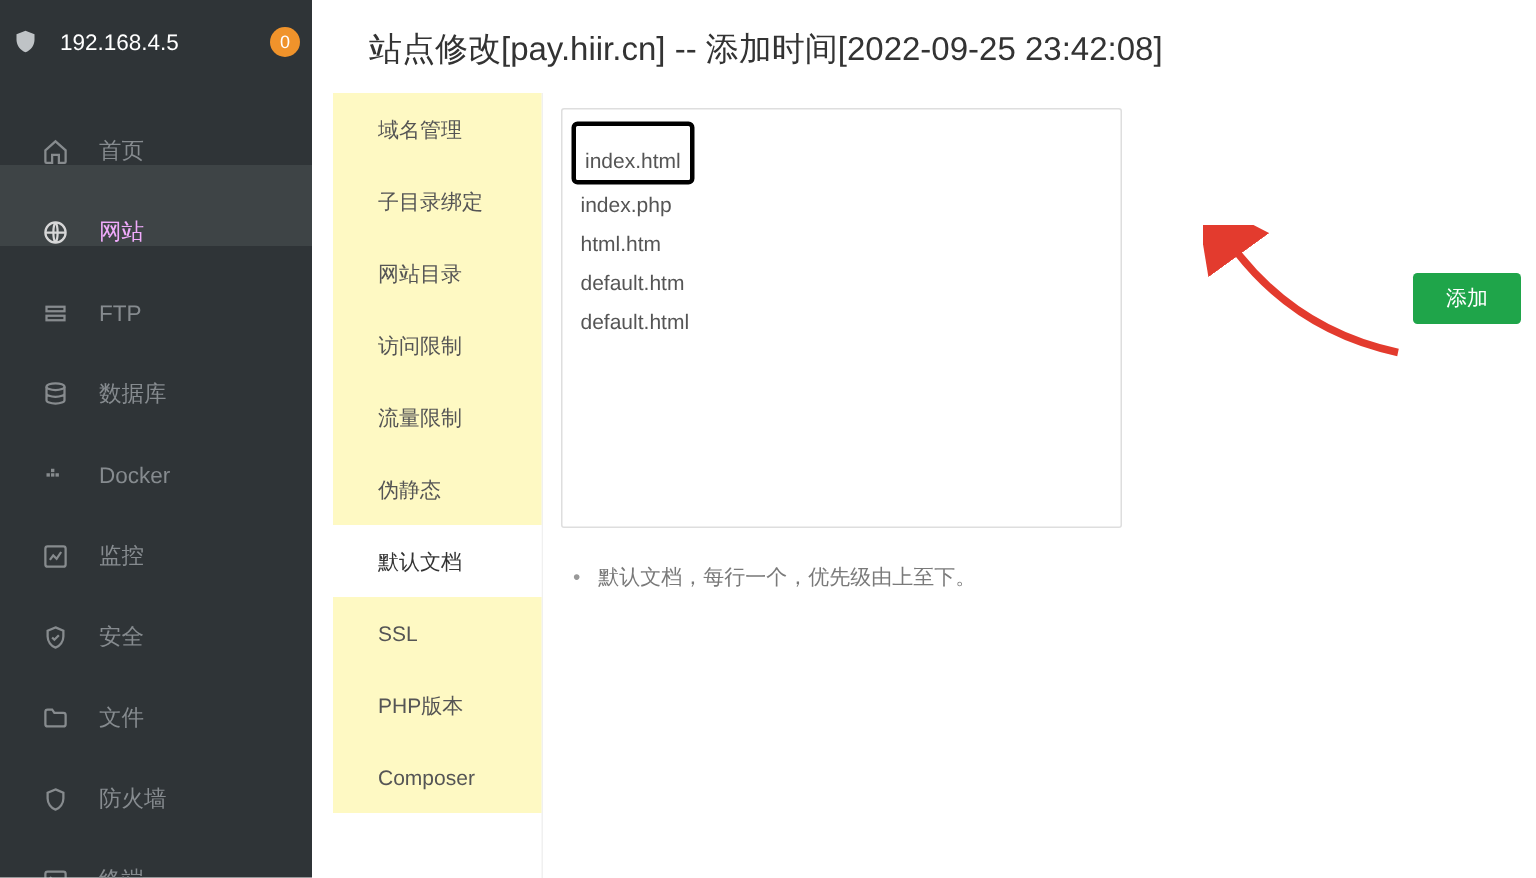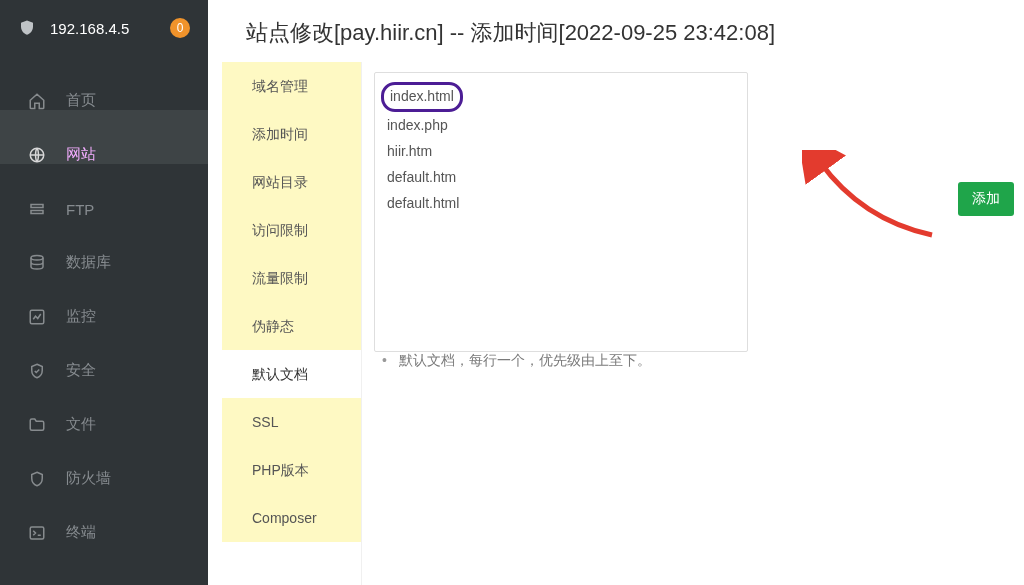--- a/index.html
+++ b/index.html
@@ -1,41 +1,41 @@
 <!DOCTYPE html>
 <html><head>
 <meta charset="utf-8">
 <style>
   html,body{margin:0;padding:0;width:1024px;height:585px;font-family:"Helvetica Neue",Arial,"PingFang SC","Microsoft YaHei",sans-serif;font-size:14px;color:#333;background:#fff;overflow:hidden}
   *{box-sizing:border-box}
   .sidebar{position:absolute;left:0;top:0;width:208px;height:585px;background:#2f3437;color:#9aa1a6}
-  .sb-header{height:56px;display:flex;align-items:center;padding:0 18px;color:#fff;font-size:15px}
+  .sb-header{height:56px;display:flex;align-items:center;padding:0 8px;color:#fff;font-size:15px}
   .sb-header .badge{margin-left:auto;width:20px;height:20px;border-radius:50%;background:#f0932b;color:#fff;font-size:12px;display:flex;align-items:center;justify-content:center}
   .sb-item{height:54px;display:flex;align-items:flex-end;padding:0 28px;color:#868b8f;font-size:15px;cursor:pointer}
   .sb-item.active{background:#3e4446;color:#f0abfc}
   .sb-icon{width:18px;height:18px;margin-right:20px;display:inline-flex;align-items:center;justify-content:center}
   .sb-icon svg{width:18px;height:18px;opacity:.55}
   .sb-item.active .sb-icon svg{opacity:.9}
   .sb-header .sb-icon{margin-right:14px}
   .sb-header .sb-icon svg{opacity:.9}
 
   .panel{position:absolute;left:222px;top:0;right:0;height:585px;background:#fff}
   .panel-title{padding:18px 24px 14px;font-size:22px;color:#333}
   .panel-body{display:flex;height:calc(100% - 54px)}
   .side-tabs{width:140px;border-right:1px solid #f0f0f0}
   .stab{height:48px;line-height:48px;padding-left:30px;color:#555;cursor:pointer}
   .stab.active{background:#fff;color:#333;font-weight:400}
   .stab:not(.active){background:#fef9c3}
   .content{flex:1;padding:10px 24px 0 12px;position:relative}
   .file-list{width:374px;height:280px;border:1px solid #dedede;border-radius:2px;padding:10px 12px;line-height:26px;color:#555;font-size:14px;background:#fff}
   .file-list .line{white-space:pre}
-  .first-line{display:inline-block;border:3px solid #4c1d95;border-radius:14px;padding:0 6px 2px;margin:-2px -6px 0;line-height:22px}
-  .hint{color:#7a7a7a;font-size:14px}
+  .first-line{display:inline-block;border:3px solid #000000;border-radius:4px;padding:12px 6px 2px;margin:-2px -6px 0;line-height:22px}
+  .hint{margin-top:24px;color:#7a7a7a;font-size:14px}
   .hint::before{content:"•";color:#999;margin:0 12px 0 8px}
-  .add-btn{position:absolute;right:10px;top:120px;width:56px;height:34px;background:#1fa54a;color:#fff;border:none;border-radius:3px;font-size:14px;cursor:pointer}
+  .add-btn{position:absolute;right:10px;top:120px;width:72px;height:34px;background:#1fa54a;color:#fff;border:none;border-radius:3px;font-size:14px;cursor:pointer}
   
   .arrow{position:absolute;left:440px;top:88px;width:140px;height:100px;pointer-events:none}
 </style>
 </head>
 <body>
 
 <div class="sidebar">
   <div class="sb-header">
     <span class="sb-icon">
       <svg viewBox="0 0 24 24" fill="#cfd3d6">
@@ -76,20 +76,31 @@
     <span class="sb-icon">
         <svg viewBox="0 0 24 24" fill="none" stroke="#cfd3d6" stroke-width="2">
           <ellipse cx="12" cy="5" rx="8" ry="3"></ellipse>
           <path d="M4 5v6c0 1.7 3.6 3 8 3s8-1.3 8-3V5M4 11v6c0 1.7 3.6 3 8 3s8-1.3 8-3v-6"></path>
         </svg>
       </span>
     <span>数据库</span>
   </div>
   <div class="sb-item">
     <span class="sb-icon">
+        <svg viewBox="0 0 24 24" fill="#cfd3d6">
+          <rect x="4" y="10" width="3" height="3"></rect>
+          <rect x="8" y="10" width="3" height="3"></rect>
+          <rect x="12" y="10" width="3" height="3"></rect>
+          <rect x="8" y="6" width="3" height="3"></rect>
+        </svg>
+      </span>
+    <span>Docker</span>
+  </div>
+  <div class="sb-item">
+    <span class="sb-icon">
         <svg viewBox="0 0 24 24" fill="none" stroke="#cfd3d6" stroke-width="2">
           <rect x="3" y="3" width="18" height="18" rx="2"></rect>
           <path d="M7 15l3-4 3 3 4-6"></path>
         </svg>
       </span>
     <span>监控</span>
   </div>
   <div class="sb-item">
     <span class="sb-icon">
         <svg viewBox="0 0 24 24" fill="none" stroke="#cfd3d6" stroke-width="2">
@@ -124,36 +135,36 @@
       </span>
     <span>终端</span>
   </div>
 </div>
 
 <div class="panel">
   <div class="panel-title">站点修改[pay.hiir.cn] -- 添加时间[2022-09-25 23:42:08]</div>
   <div class="panel-body">
     <div class="side-tabs">
       <div class="stab">域名管理</div>
-      <div class="stab">添加时间</div>
+      <div class="stab">子目录绑定</div>
       <div class="stab">网站目录</div>
       <div class="stab">访问限制</div>
       <div class="stab">流量限制</div>
       <div class="stab">伪静态</div>
       <div class="stab active">默认文档</div>
       <div class="stab">SSL</div>
       <div class="stab">PHP版本</div>
       <div class="stab">Composer</div>
     </div>
 
     <div class="content">
       <div class="file-list">
         <div class="line"><span class="first-line">index.html</span></div>
         <div class="line">index.php</div>
-        <div class="line">hiir.htm</div>
+        <div class="line">html.htm</div>
         <div class="line">default.htm</div>
         <div class="line">default.html</div>
       </div>
 
       <svg class="arrow" viewBox="0 0 140 100">
         <defs>
             <marker id="ah" markerWidth="10" markerHeight="10" refX="2" refY="5" orient="auto">
               <path d="M0 0L10 5L0 10z" fill="#e33b2e"></path>
             </marker>
           </defs>

